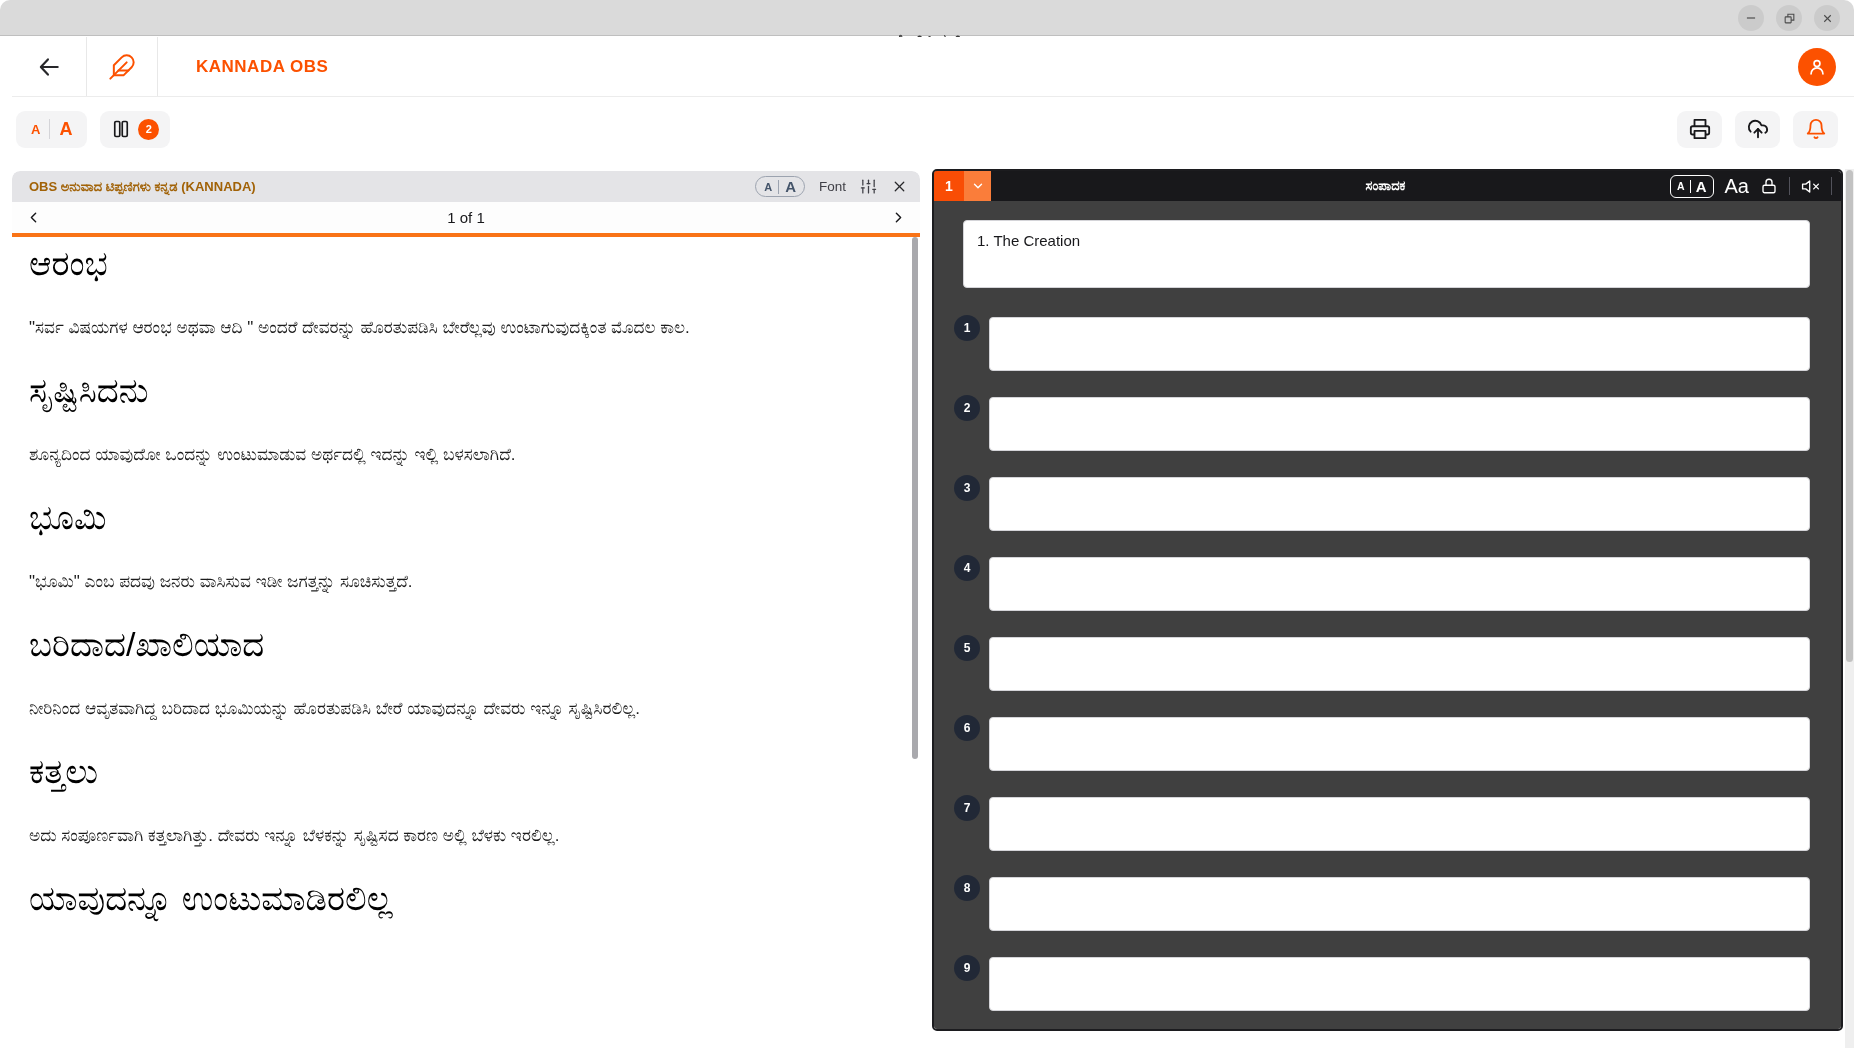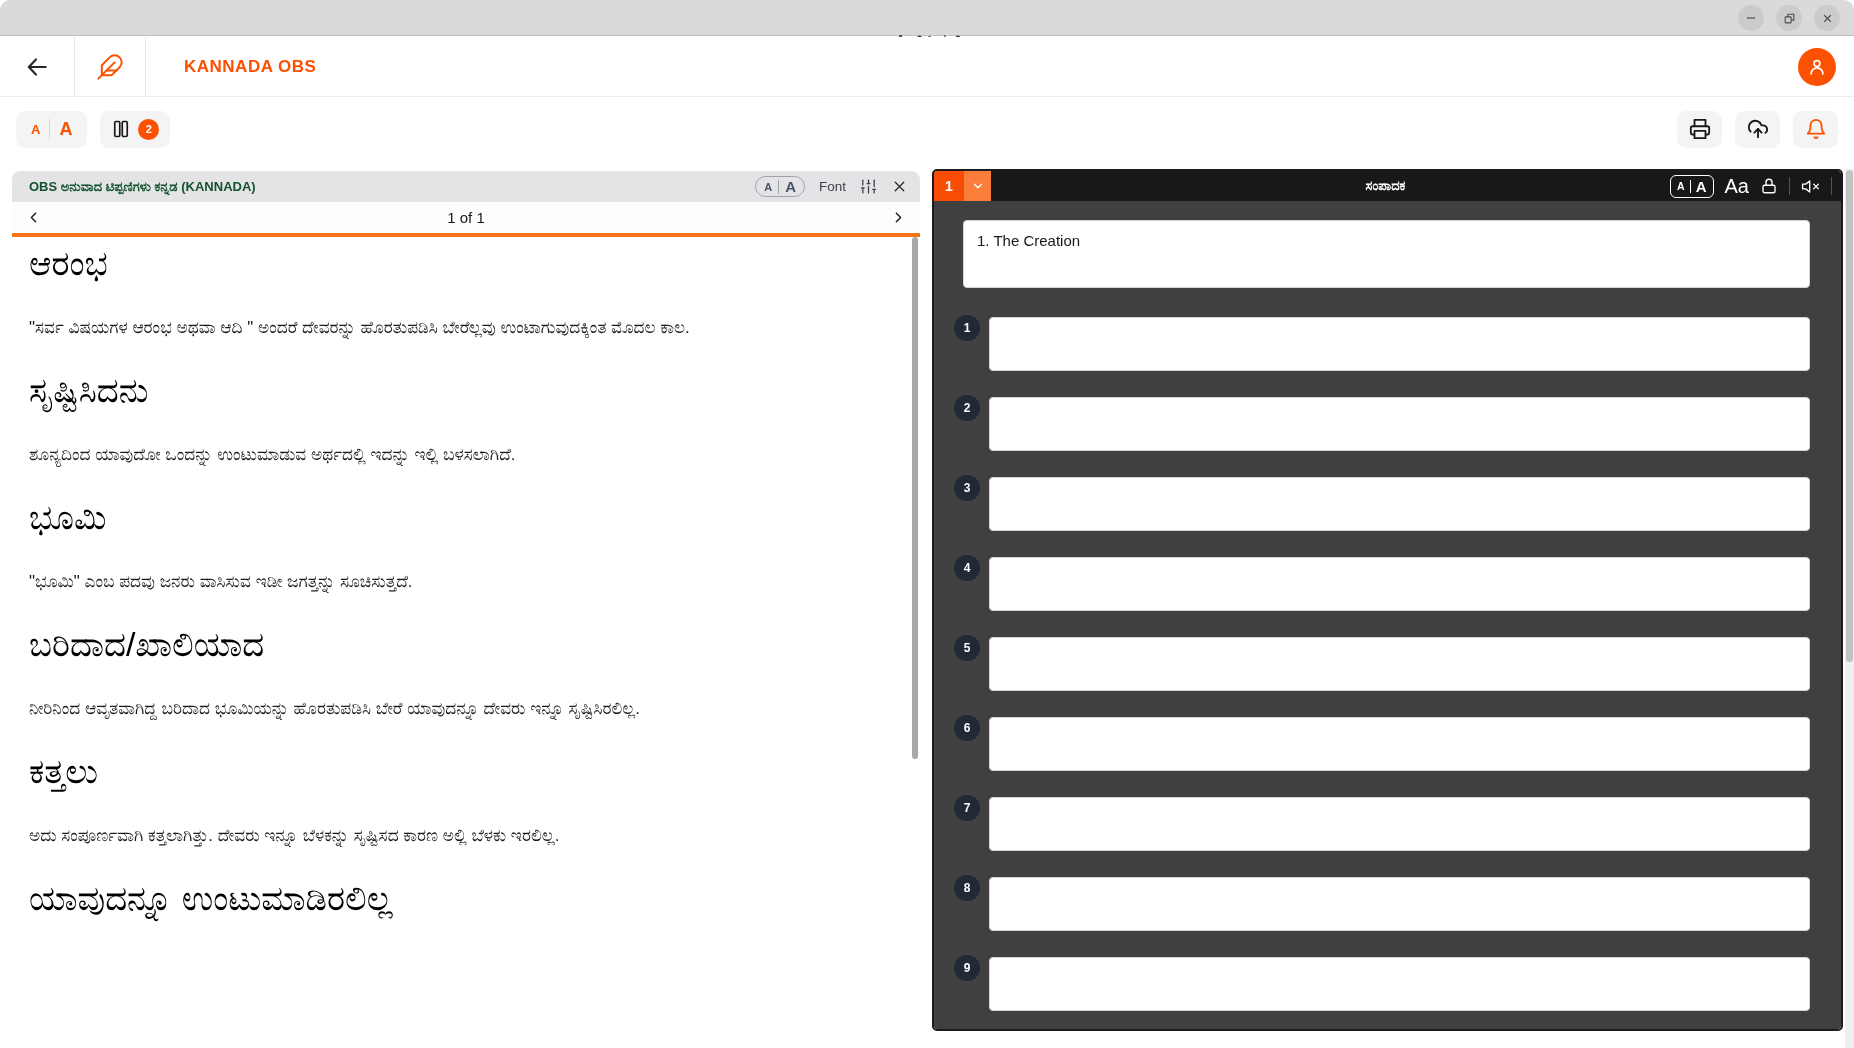--- a/index.html
+++ b/index.html
@@ -13,21 +13,21 @@
   
   .titlebar { position:absolute; top:0; left:0; right:0; height:36px; background:#dadada;
     border-bottom:1px solid #bfbfbf; border-radius:10px 10px 0 0;
     display:flex; align-items:center; justify-content:center; }
   .titlebar-title { font-size:15px; font-weight:bold; color:#3a3a3a;margin-top:44px; }
   .win-controls { position:absolute; right:14px; top:5px; display:flex; gap:12px; }
   .win-btn { width:26px; height:26px; border-radius:50%; background:#cbcbcb;
     display:flex; align-items:center; justify-content:center; cursor:default; }
 
   
-  .appbar { position:absolute; top:37px; left:0; right:0; height:60px; background:#fff;
+  .appbar { position:absolute; top:37px; left:12px; right:0; height:60px; background:#fff;
     border-bottom:1px solid #ececec; display:flex; align-items:stretch; }
   .appbar-cell { display:flex; align-items:center; justify-content:center; }
   .back-cell { width:74px; }
   .quill-cell { width:70px; }
   .vdiv { width:1px; background:#e8e8e8; }
   .project-title { margin-left:38px; display:flex; align-items:center;
     font-size:17px; font-weight:bold; color:#fc5100; letter-spacing:.5px; }
   .avatar { position:absolute; right:18px; top:11px; width:38px; height:38px; border-radius:50%;
     background:#fc5100; display:flex; align-items:center; justify-content:center; }
 
@@ -45,21 +45,21 @@
     font-size:11px; font-weight:bold; display:flex; align-items:center; justify-content:center; }
   .tb-right { margin-left:auto; display:flex; gap:13px; }
   .tb-btn { width:45px; height:37px; background:#f4f4f5; border-radius:9px;
     display:flex; align-items:center; justify-content:center; }
 
   
   .left-panel { position:absolute; left:12px; top:171px; width:908px; bottom:0;
     background:#fff; border-radius:8px 8px 0 0; overflow:hidden; display:flex; flex-direction:column; }
   .lp-header { height:31px; flex:none; background:#e4e4e7; display:flex; align-items:center;
     padding:0 12px 0 17px; border-radius:8px 8px 0 0; }
-  .lp-title { font-size:13px; font-weight:bold; color:#14532d; }
+  .lp-title { font-size:13px; font-weight:bold; color:#a16207; }
   .lp-controls { margin-left:auto; display:flex; align-items:center; gap:14px; }
   .lp-az { display:flex; align-items:center; border:1px solid #9ca3af; border-radius:13px;
     padding:1px 8px; gap:6px; background:transparent; }
   .lp-az .sa { font-size:11px; color:#44546a; font-weight:600; }
   .lp-az .zsep { width:1px; height:14px; background:#9ca3af; }
   .lp-az .ba { font-size:15px; color:#44546a; font-weight:bold; }
   .lp-font { font-size:13.5px; color:#3f3f46; }
   .lp-nav { height:35px; flex:none; display:flex; align-items:center; position:relative;
     border-bottom:4px solid #f97316; background:#fdfdfd; }
   .pager { position:absolute; left:0; right:0; text-align:center; font-size:15px; color:#18181b; }

